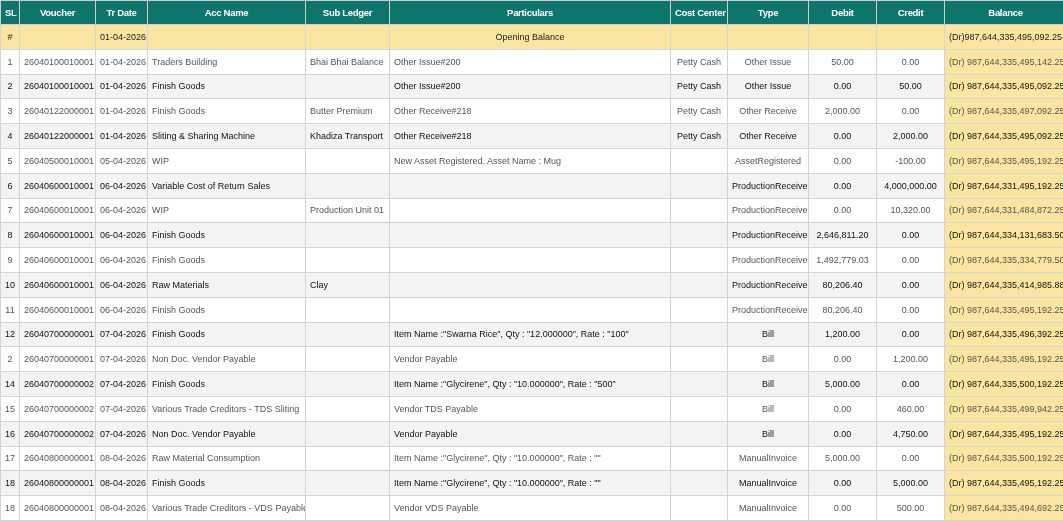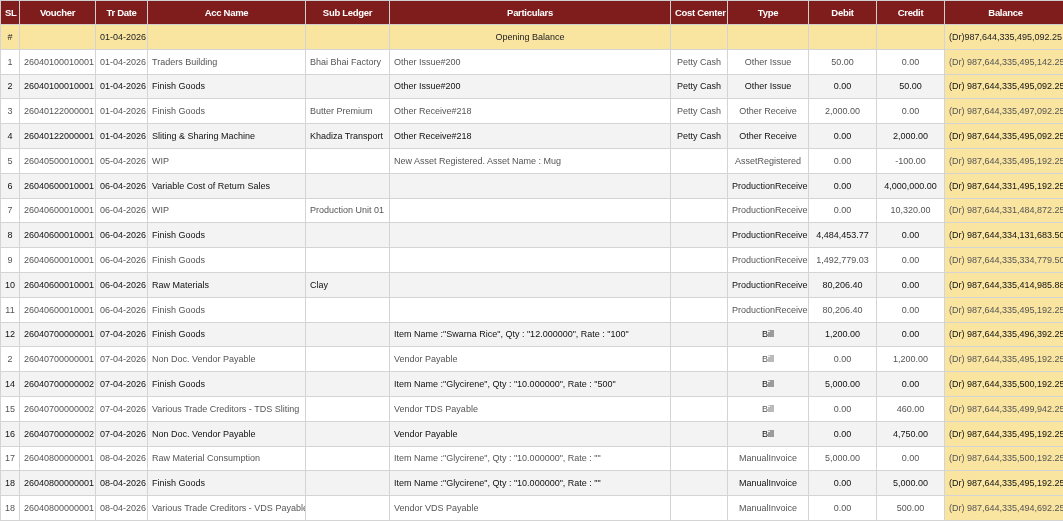--- a/index.html
+++ b/index.html
@@ -1,19 +1,19 @@
 <!DOCTYPE html>
 <html><head>
   <meta charset="utf-8">
   <style>
     html, body { margin: 0; padding: 0; background: #ffffff; }
     body { width: 1063px; height: 521px; overflow: hidden; font-family: "Liberation Sans", "DejaVu Sans", sans-serif; font-size: 9px; }
     table { border-collapse: collapse; table-layout: fixed; width: 1066px; }
     th, td { border: 1px solid #d4d4d4; padding: 0 4px; white-space: nowrap; overflow: hidden; height: 23.8px; }
-    thead th { background: #7f1d1d; color: #ffffff; font-weight: bold; font-size: 9.5px; text-align: center; height: 23px; border-color: #cfcfcf; letter-spacing: -0.3px; }
+    thead th { background: #0f766e; color: #ffffff; font-weight: bold; font-size: 9.5px; text-align: center; height: 23px; border-color: #cfcfcf; letter-spacing: -0.3px; }
     tbody tr.opening td { background: #f9e5a0; color: #222; }
     tbody tr.odd td { background: #ffffff; color: #555555; }
     tbody tr.even td { background: #f3f3f3; color: #111111; }
     tbody tr td.bal { background: #f9e5a0 !important; }
     td.c { text-align: center; }
     td.l { text-align: left; }
     td.sl { text-align: center; padding: 0 2px; }
   </style>
 </head>
 <body>
@@ -59,21 +59,21 @@
       <td class="c"></td>
       <td class="c"></td>
       <td class="c"></td>
       <td class="c bal">(Dr)987,644,335,495,092.25</td>
     </tr>
   <tr class="odd">
         <td class="sl">1</td>
         <td class="l">26040100010001</td>
         <td class="l">01-04-2026</td>
         <td class="l">Traders Building</td>
-        <td class="l">Bhai Bhai Factory</td>
+        <td class="l">Bhai Bhai Balance</td>
         <td class="l">Other Issue#200</td>
         <td class="c">Petty Cash</td>
         <td class="c">Other Issue</td>
         <td class="c">50.00</td>
         <td class="c">0.00</td>
         <td class="l bal">(Dr) 987,644,335,495,142.25</td>
       </tr>
       <tr class="even">
         <td class="sl">2</td>
         <td class="l">26040100010001</td>
@@ -154,21 +154,21 @@
       </tr>
       <tr class="even">
         <td class="sl">8</td>
         <td class="l">26040600010001</td>
         <td class="l">06-04-2026</td>
         <td class="l">Finish Goods</td>
         <td class="l"></td>
         <td class="l"></td>
         <td class="c"></td>
         <td class="c">ProductionReceive</td>
-        <td class="c">4,484,453.77</td>
+        <td class="c">2,646,811.20</td>
         <td class="c">0.00</td>
         <td class="l bal">(Dr) 987,644,334,131,683.50</td>
       </tr>
       <tr class="odd">
         <td class="sl">9</td>
         <td class="l">26040600010001</td>
         <td class="l">06-04-2026</td>
         <td class="l">Finish Goods</td>
         <td class="l"></td>
         <td class="l"></td>

